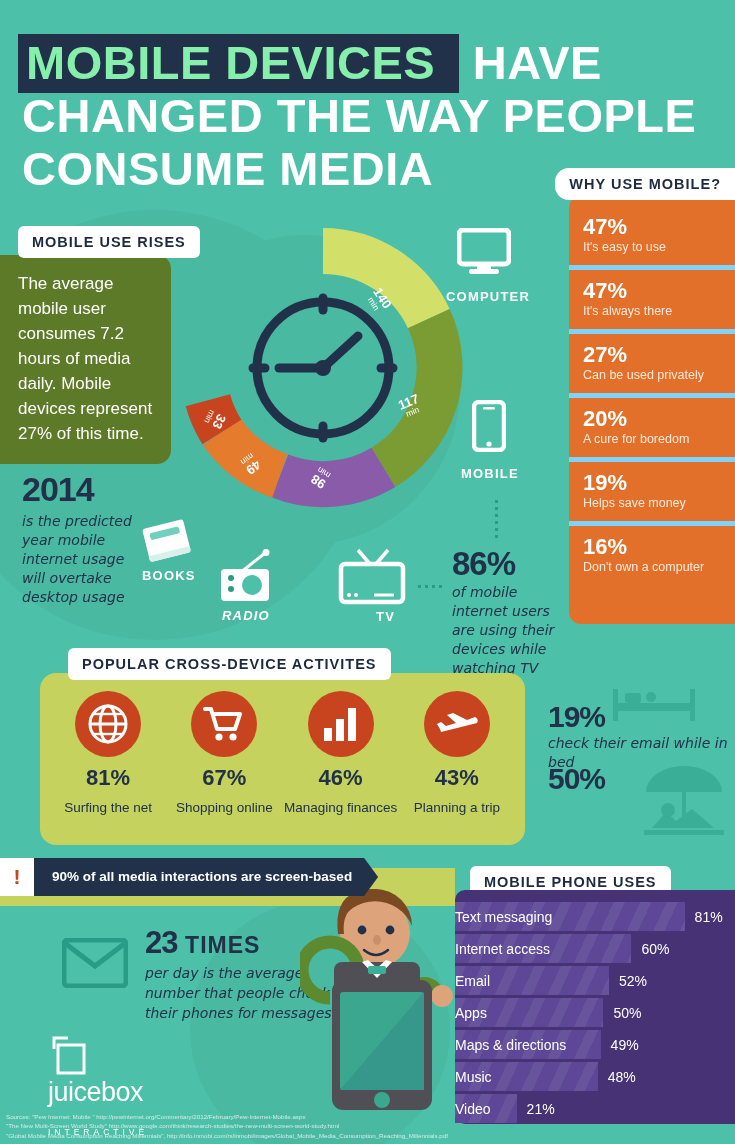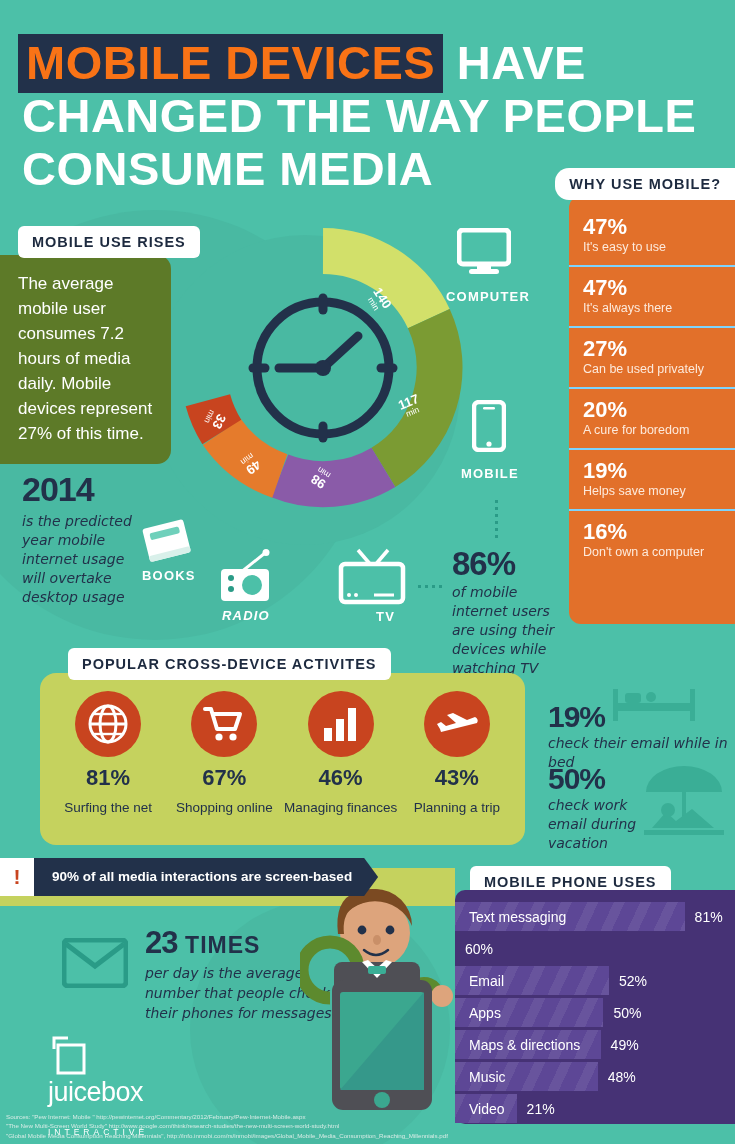--- a/index.html
+++ b/index.html
@@ -11,33 +11,33 @@
   }
   .stage { position: absolute; inset: 0; }
 
   
   .ghost-circle { position:absolute; border-radius:50%; background:#49b9a2; }
 
   
   .headline { position:absolute; left:22px; top:36px; width:700px; }
   .hl-line { font-size:47px; line-height:53px; font-weight:bold; color:#ffffff;
              letter-spacing:0.5px; white-space:nowrap; }
-  .hl-hi { background:#22314a; color:#f97316; padding:2px 8px 4px 8px; margin-left:-4px; }
+  .hl-hi { background:#22314a; color:#86efac; padding:2px 24px 4px 8px; margin-left:-4px; }
 
   
   .tab {
     position:absolute; background:#ffffff; color:#1d2a3f;
     font-size:14.5px; font-weight:bold; letter-spacing:1px;
     padding:8px 14px 8px 14px; border-radius:6px; white-space:nowrap; z-index:6;
   }
 
   
   #why-panel { position:absolute; left:569px; top:196px; width:166px; height:428px;
                background:#e2702a; border-radius:12px 0 0 12px; padding:10px 0 0 0; z-index:5;}
-  .why-row { padding:8px 12px 10px 14px; border-bottom:2px solid #7dd3fc; }
+  .why-row { padding:8px 12px 10px 14px; border-bottom:5px solid #7dd3fc; }
   .why-row:last-child { border-bottom:none; }
   .why-pct { font-size:22px; font-weight:bold; color:#ffffff; line-height:25px; }
   .why-lab { font-size:12.5px; color:#fdeadc; line-height:16px; }
 
   
   #rises-box { position:absolute; left:0px; top:255px; width:171px;
                background:#5d7a28; color:#ffffff; border-radius:0 14px 14px 0;
                padding:16px 16px 18px 18px; font-size:17px; line-height:25px; z-index:5;}
 
   
@@ -100,21 +100,21 @@
   #logo { position:absolute; left:48px; top:1035px; z-index:5; color:#ffffff; }
   #logo .wm { font-size:27px; letter-spacing:-0.5px; }
   #logo .wm b { font-weight:normal; }
   #logo .sub { font-size:8.5px; letter-spacing:4px; margin-top:19px; }
 
   
   #mpu { position:absolute; left:455px; top:890px; width:280px; height:234px;
          background:#463275; border-radius:10px 0 0 10px; padding:12px 0 0 0; z-index:6; }
   .mpu-row { display:flex; align-items:center; height:29px; margin-bottom:3px; }
   .mpu-bar { height:29px; background:#5d4796; display:flex; align-items:center;
-             color:#ffffff; font-size:14px; padding-left:14px; white-space:nowrap;
+             color:#ffffff; font-size:14px; white-space:nowrap;
              background-image: repeating-linear-gradient(115deg, rgba(255,255,255,.07) 0 10px, rgba(0,0,0,0) 10px 24px); }
   .mpu-val { font-size:14px; color:#ffffff; margin-left:10px; }
 
   
   #guy { position:absolute; left:300px; top:868px; width:180px; height:250px; z-index:5; }
 
   
   #sources { position:absolute; left:6px; bottom:4px; width:520px; z-index:8;
              font-size:6.2px; line-height:9.5px; color:#d8ece6; }
 
@@ -346,21 +346,20 @@
     <svg width="92" height="78" viewBox="0 0 92 78">
         <path d="M8 30 a38 26 0 0 1 76 0 Z" fill="#3aae96"></path>
         <rect x="44" y="28" width="4" height="28" fill="#3aae96"></rect>
         <path d="M6 68 h80 v5 h-80 Z" fill="#3aae96"></path>
         <path d="M14 66 l14 -16 l10 9 l16 -12 l22 19 Z" fill="#3aae96"></path>
         <circle cx="30" cy="48" r="7" fill="#3aae96"></circle>
       </svg>
   </div>
   <div class="rstat" style="left:548px; top:762px; width:105px;">
     <div class="big">50%</div>
-    <div class="hand">check work email during vacation</div>
   </div>
 
   <div class="hidden-bg-band"></div>
 
   <div id="banner-wrap">
     <div id="bang">!</div>
     <div id="banner">90% of all media interactions are screen-based</div>
   </div>
 
   <div class="wicon" style="left:62px; top:938px;">
@@ -410,20 +409,23 @@
 
   <div class="tab" style="left:470px; top:866px;">MOBILE PHONE USES</div>
   <div id="mpu">
     <div class="mpu-row">
       <div class="mpu-bar" style="width:82%;">
           <span>Text messaging</span>
         </div>
       <div class="mpu-val">81%</div>
     </div>
     <div class="mpu-row">
+      <div class="mpu-bar" style="width:63%;">
+          <span>Internet access</span>
+        </div>
       <div class="mpu-val">60%</div>
     </div>
     <div class="mpu-row">
       <div class="mpu-bar" style="width:55%;">
           <span>Email</span>
         </div>
       <div class="mpu-val">52%</div>
     </div>
     <div class="mpu-row">
       <div class="mpu-bar" style="width:53%;">

